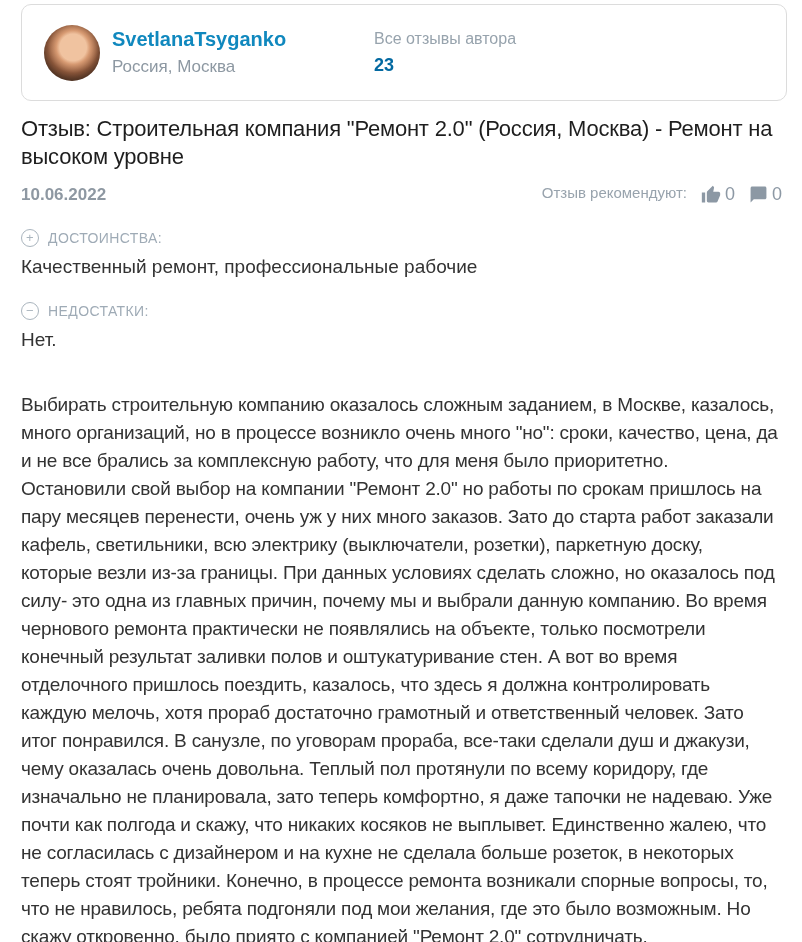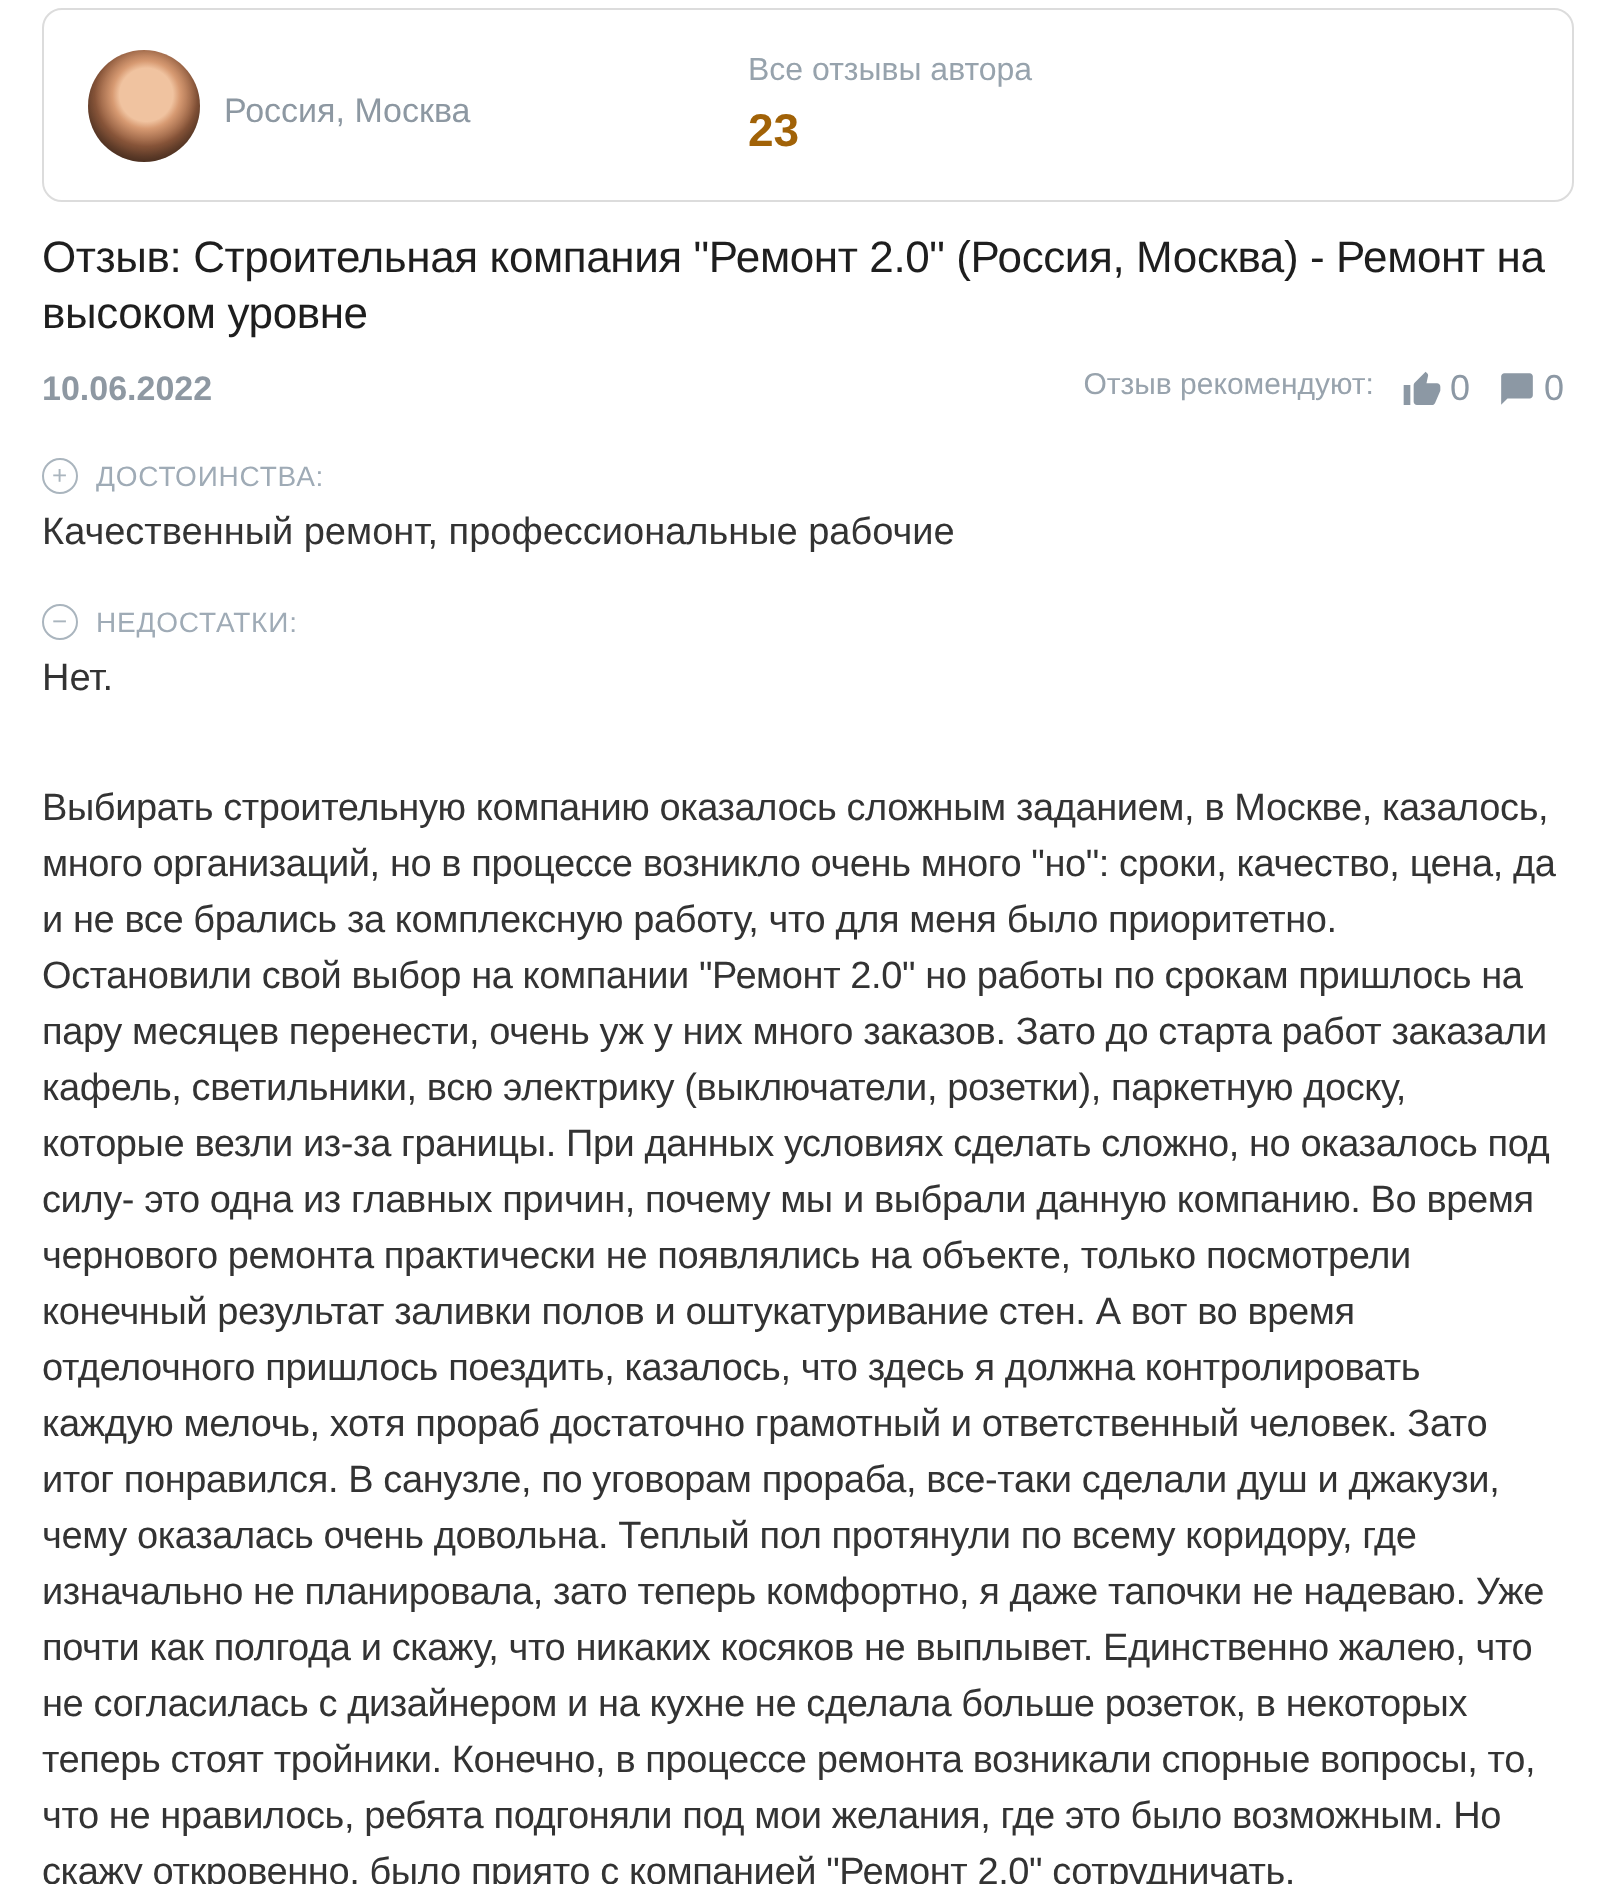--- a/index.html
+++ b/index.html
@@ -31,21 +31,21 @@
   .username{
     display:inline-block; font-size:20px; font-weight:700;
     color:#1088be; text-decoration:none; cursor:pointer;
   }
   .location{ margin-top:6px; font-size:17px; color:#8d98a2; }
 
   .rep-block{ width:195px; }
   .stat-label{ font-size:16px; color:#97a3ad; }
   .rep-value{ margin-top:7px; font-size:19px; font-weight:700; color:#4d9e43; }
   .reviews-block{ flex:1; cursor:pointer; }
-  .reviews-count{ margin-top:7px; font-size:23px; font-weight:700; color:#a16207; }
+  .reviews-count{ margin-top:7px; font-size:18px; font-weight:700; color:#0369a1; }
 
   
   .title{
     margin-top:14px; padding-right:8px;
     font-size:22px; line-height:28px; font-weight:400;
     letter-spacing:-0.2px; color:#1e1e1e;
   }
 
   
   .meta-row{
@@ -81,20 +81,21 @@
   }
 </style>
 </head>
 <body>
 
 <div class="page">
 
   <div class="profile-card">
     <div class="avatar"></div>
     <div class="user-block">
+      <a class="username">SvetlanaTsyganko</a>
       <div class="location">Россия, Москва</div>
     </div>
     <div class="reviews-block">
       <div class="stat-label">Все отзывы автора</div>
       <div class="reviews-count">23</div>
     </div>
   </div>
 
   <h1 class="title">Отзыв: Строительная компания "Ремонт 2.0" (Россия, Москва) - Ремонт на высоком уровне</h1>
 

